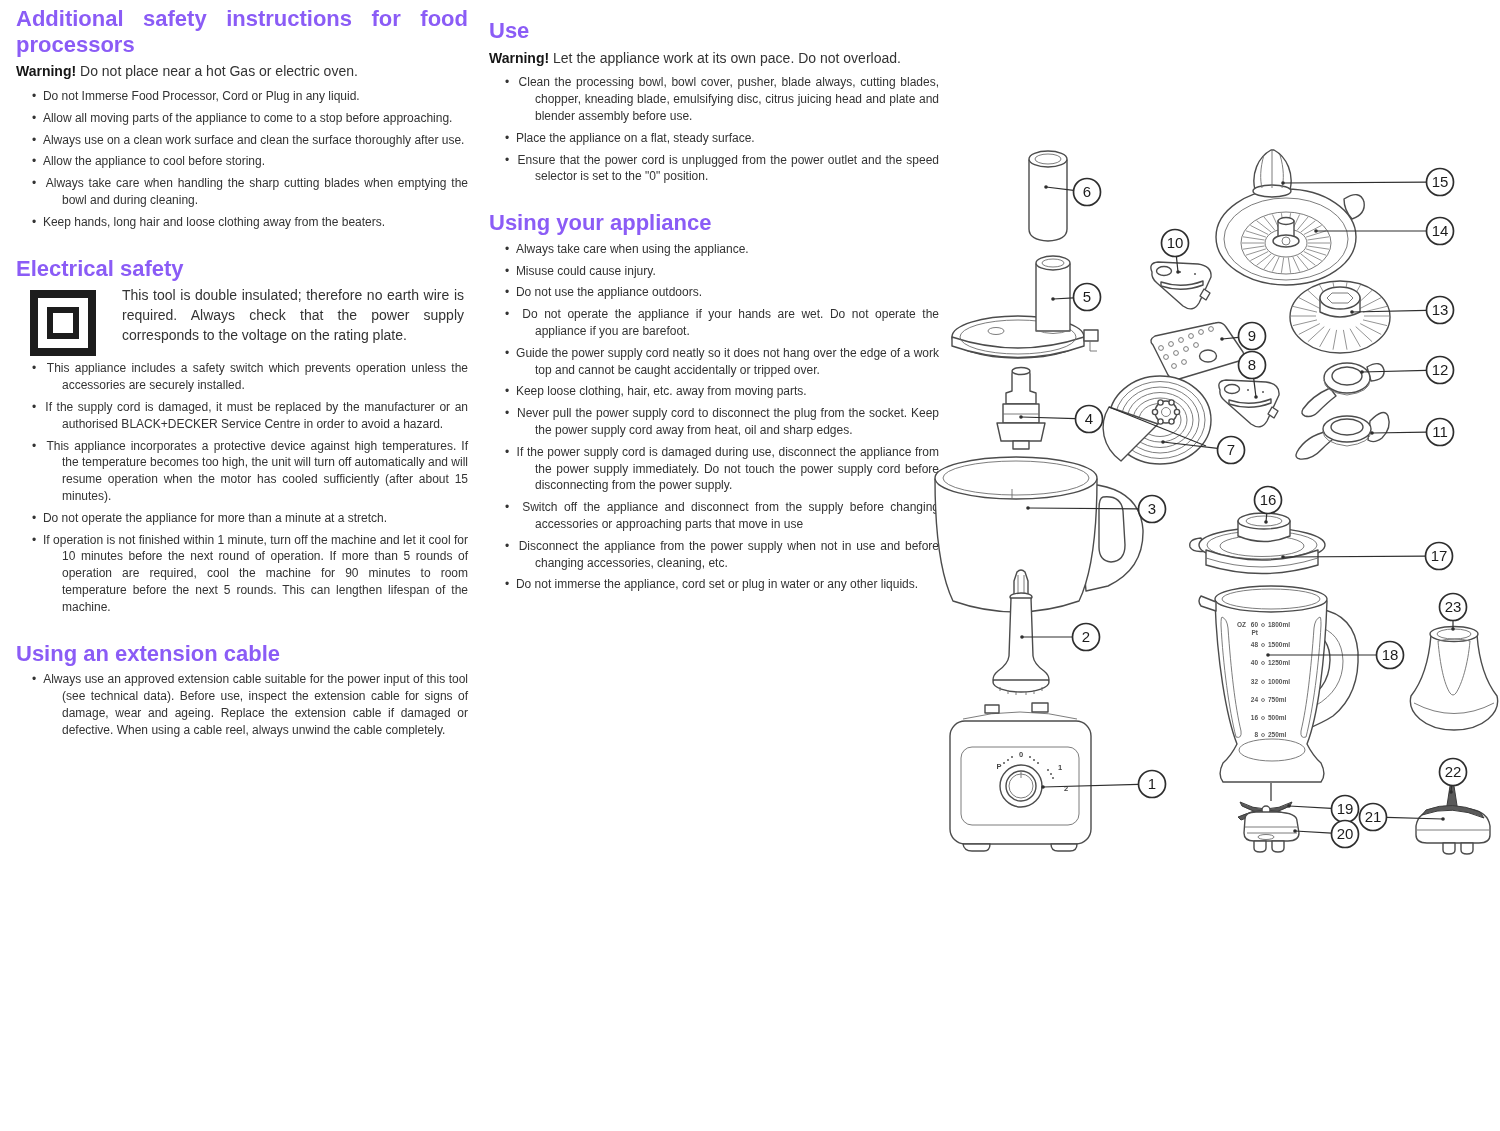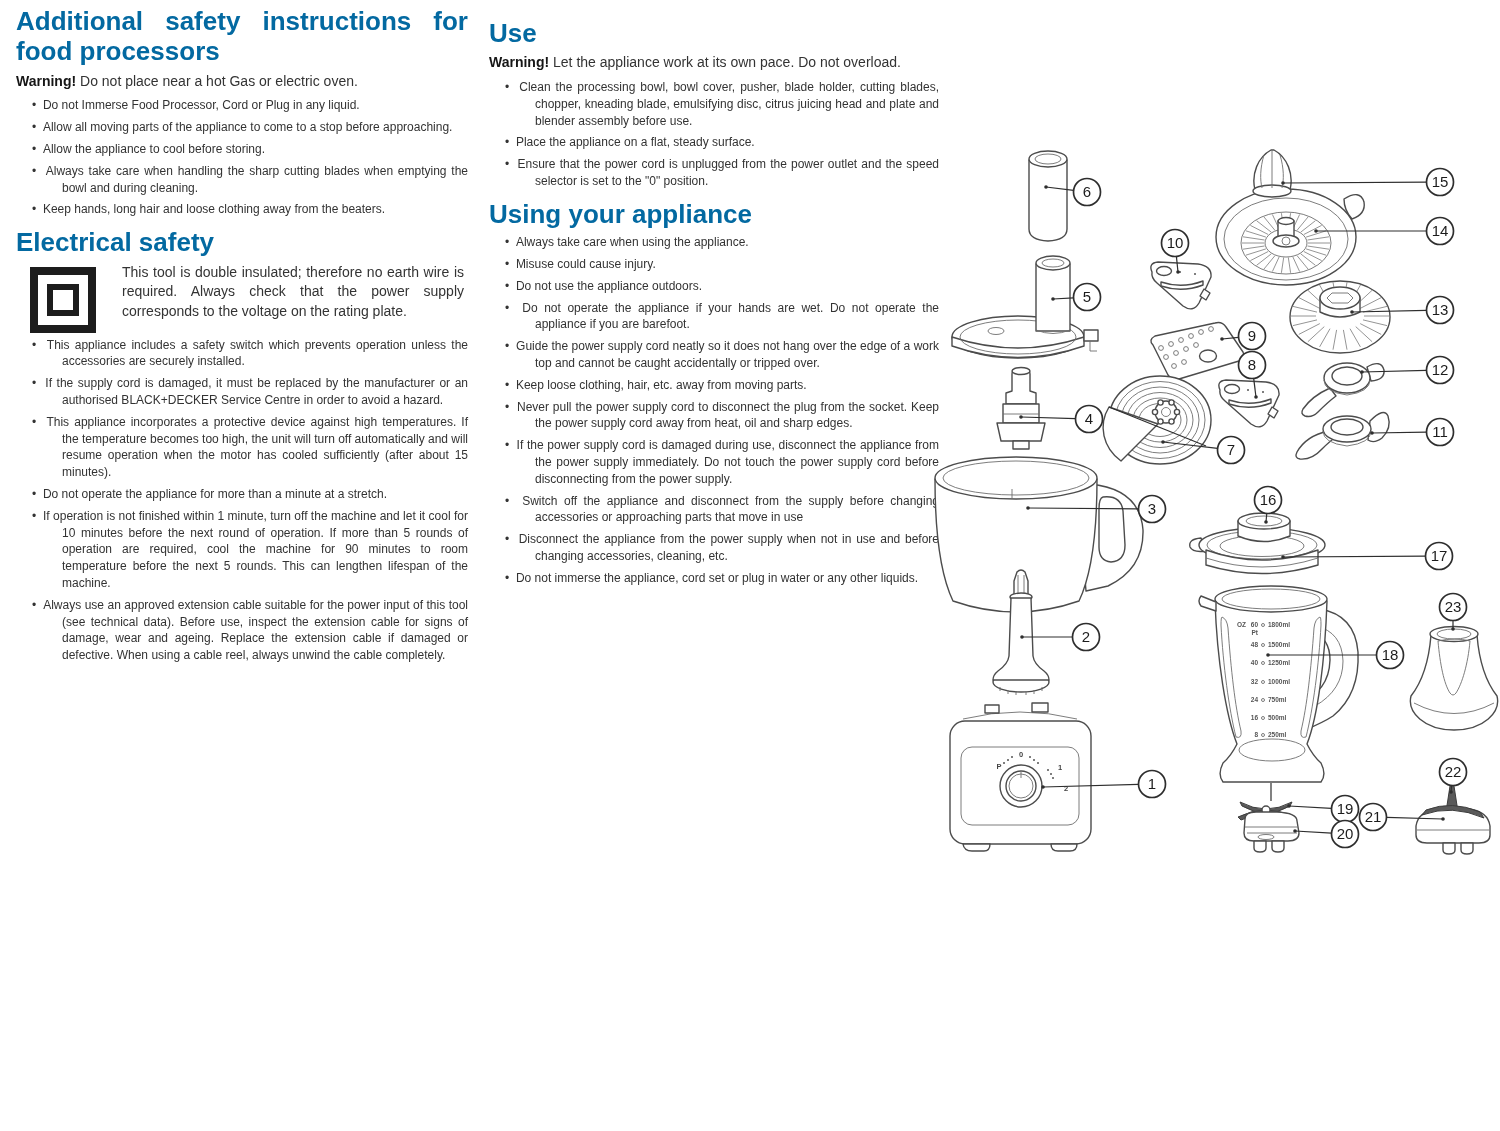--- a/index.html
+++ b/index.html
@@ -1,22 +1,22 @@
 <!DOCTYPE html>
 <html><head>
 <meta charset="utf-8">
 <style>
   html,body{margin:0;padding:0;background:#e8e8e8}
   .page{position:relative;width:1500px;height:1131px;background:#ffffff;
         font-family:"Liberation Sans",sans-serif;color:#333;overflow:hidden}
   .col{position:absolute;text-align:justify}
   .col1{left:16px;top:6px;width:452px}
   .col2{left:489px;top:18px;width:450px}
-  h1,h2{color:#0369a1;font-size:26px;line-height:1.17;margin:0 0 5px;text-align:justify;font-weight:700}
-  h2.mt{margin-top:9px}
+  h1,h2{color:#8b5cf6;font-size:22px;line-height:1.17;margin:0 0 5px;text-align:justify;font-weight:700}
+  h2.mt{margin-top:25px}
   .para{font-size:14px;line-height:1.40;margin:0 0 6px}
   .para b{color:#161616}
   .bullet{font-size:12px;line-height:1.40;margin:0 0 5px;padding-left:46px;text-indent:-30px;clear:both}
   .bullet::before{content:"\2022\a0\a0"}
   .insul-row{margin:2px 4px 6px}
   .insul-icon{float:left;width:50px;height:50px;border:8px solid #1d1d1d;margin:4px 26px 4px 10px;
               display:flex;align-items:center;justify-content:center}
   .insul-inner{width:20px;height:20px;border:6px solid #1d1d1d}
   .diagram{position:absolute;left:930px;top:140px;width:570px;height:750px}
   .part{fill:#fff;stroke:#4c4c4c;stroke-width:1.4;stroke-linejoin:round;stroke-linecap:round}
@@ -34,44 +34,46 @@
 </head>
 <body>
 
 <div class="page">
 
   <section class="col col1">
     <h1>Additional safety instructions for food processors</h1>
     <p class="para"><b>Warning!</b> <span>Do not place near a hot Gas or electric oven.</span></p>
     <div class="bullet">Do not Immerse Food Processor, Cord or Plug in any liquid.</div>
     <div class="bullet">Allow all moving parts of the appliance to come to a stop before approaching.</div>
+    <div class="bullet">Always use on a clean work surface and clean the surface thoroughly after use.</div>
     <div class="bullet">Allow the appliance to cool before storing.</div>
     <div class="bullet">Always take care when handling the sharp cutting blades when emptying the bowl and during cleaning.</div>
     <div class="bullet">Keep hands, long hair and loose clothing away from the beaters.</div>
 
     <h2 class="mt">Electrical safety</h2>
     <div class="insul-row">
       <div class="insul-icon">
           <div class="insul-inner"></div>
         </div>
       <p class="para">This tool is double insulated; therefore no earth wire is required. Always check that the power supply corresponds to the voltage on the rating plate.</p>
     </div>
     <div class="bullet">This appliance includes a safety switch which prevents operation unless the accessories are securely installed.</div>
     <div class="bullet">If the supply cord is damaged, it must be replaced by the manufacturer or an authorised BLACK+DECKER Service Centre in order to avoid a hazard.</div>
     <div class="bullet">This appliance incorporates a protective device against high temperatures. If the temperature becomes too high, the unit will turn off automatically and will resume operation when the motor has cooled sufficiently (after about 15 minutes).</div>
     <div class="bullet">Do not operate the appliance for more than a minute at a stretch.</div>
     <div class="bullet">If operation is not finished within 1 minute, turn off the machine and let it cool for 10 minutes before the next round of operation. If more than 5 rounds of operation are required, cool the machine for 90 minutes to room temperature before the next 5 rounds. This can lengthen lifespan of the machine.</div>
 
+    <h2 class="mt">Using an extension cable</h2>
     <div class="bullet">Always use an approved extension cable suitable for the power input of this tool (see technical data). Before use, inspect the extension cable for signs of damage, wear and ageing. Replace the extension cable if damaged or defective. When using a cable reel, always unwind the cable completely.</div>
   </section>
 
   <section class="col col2">
     <h2>Use</h2>
     <p class="para"><b>Warning!</b> <span>Let the appliance work at its own pace. Do not overload.</span></p>
-    <div class="bullet">Clean the processing bowl, bowl cover, pusher, blade holder, cutting blades, chopper, kneading blade, emulsifying disc, citrus juicing head and plate and blender assembly before use.</div>
+    <div class="bullet">Clean the processing bowl, bowl cover, pusher, blade always, cutting blades, chopper, kneading blade, emulsifying disc, citrus juicing head and plate and blender assembly before use.</div>
     <div class="bullet">Place the appliance on a flat, steady surface.</div>
     <div class="bullet">Ensure that the power cord is unplugged from the power outlet and the speed selector is set to the "0" position.</div>
 
     <h2 class="mt">Using your appliance</h2>
     <div class="bullet">Always take care when using the appliance.</div>
     <div class="bullet">Misuse could cause injury.</div>
     <div class="bullet">Do not use the appliance outdoors.</div>
     <div class="bullet">Do not operate the appliance if your hands are wet. Do not operate the appliance if you are barefoot.</div>
     <div class="bullet">Guide the power supply cord neatly so it does not hang over the edge of a work top and cannot be caught accidentally or tripped over.</div>
     <div class="bullet">Keep loose clothing, hair, etc. away from moving parts.</div>

